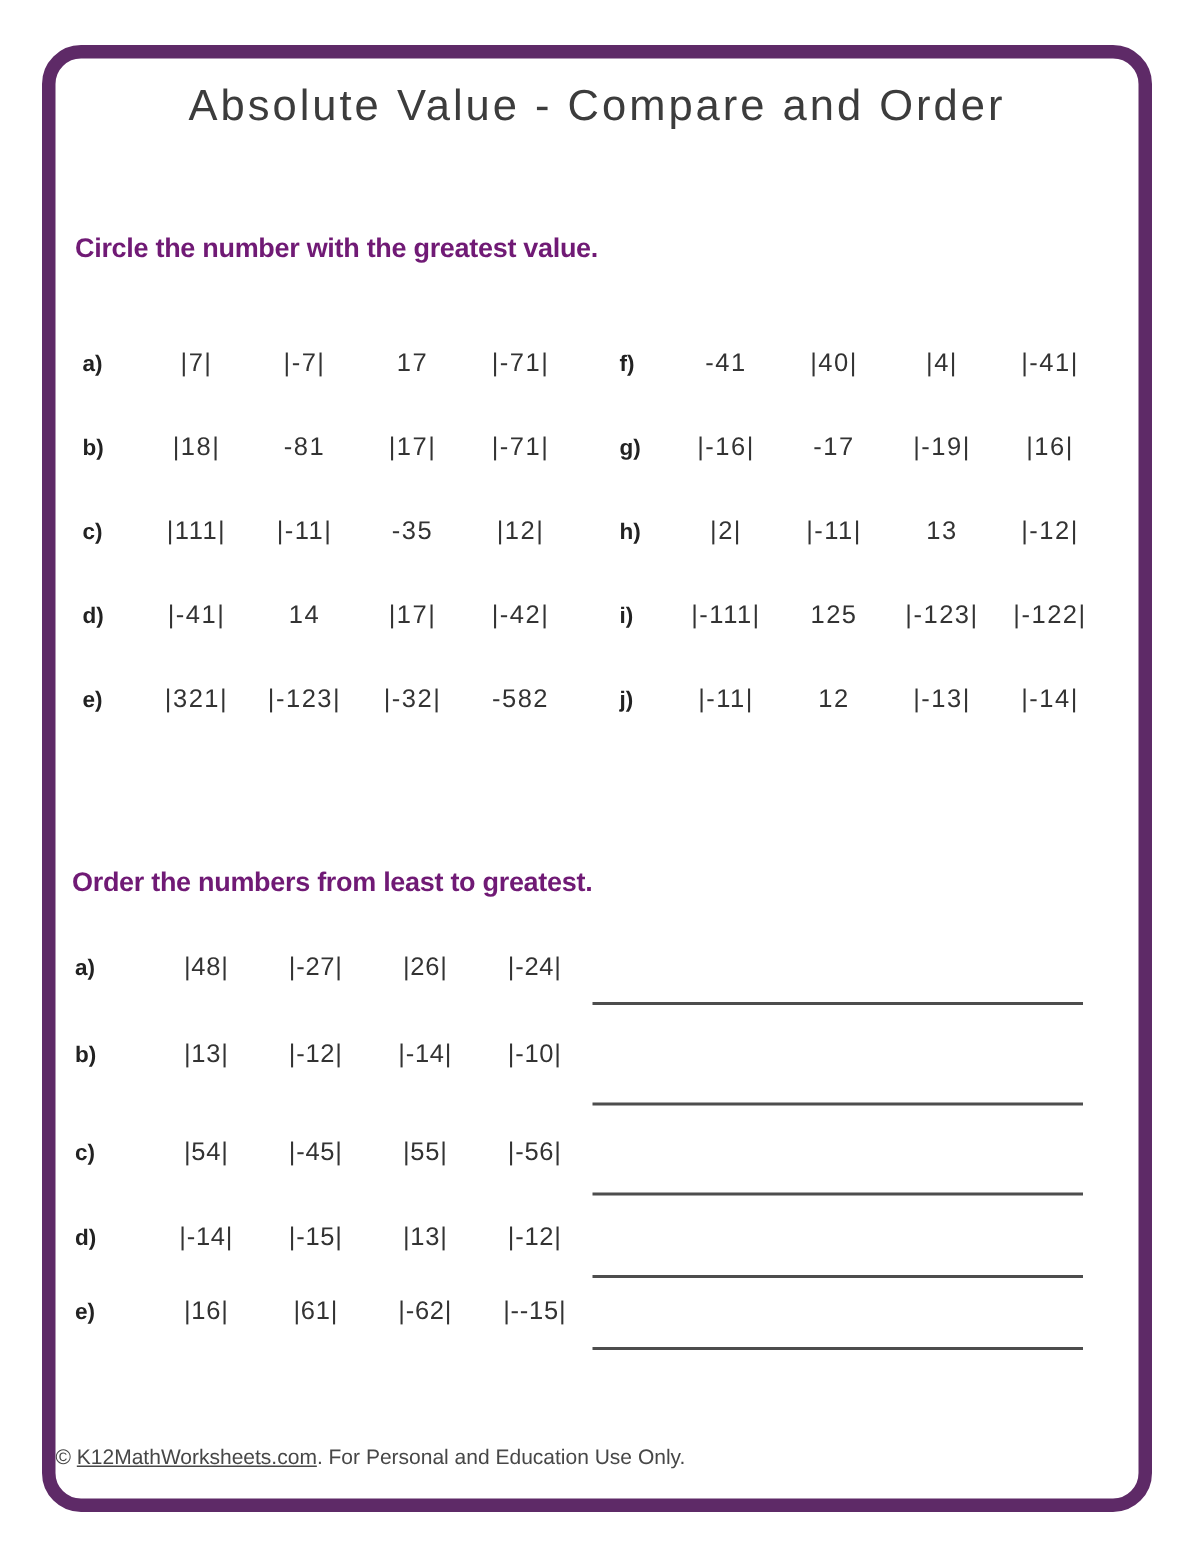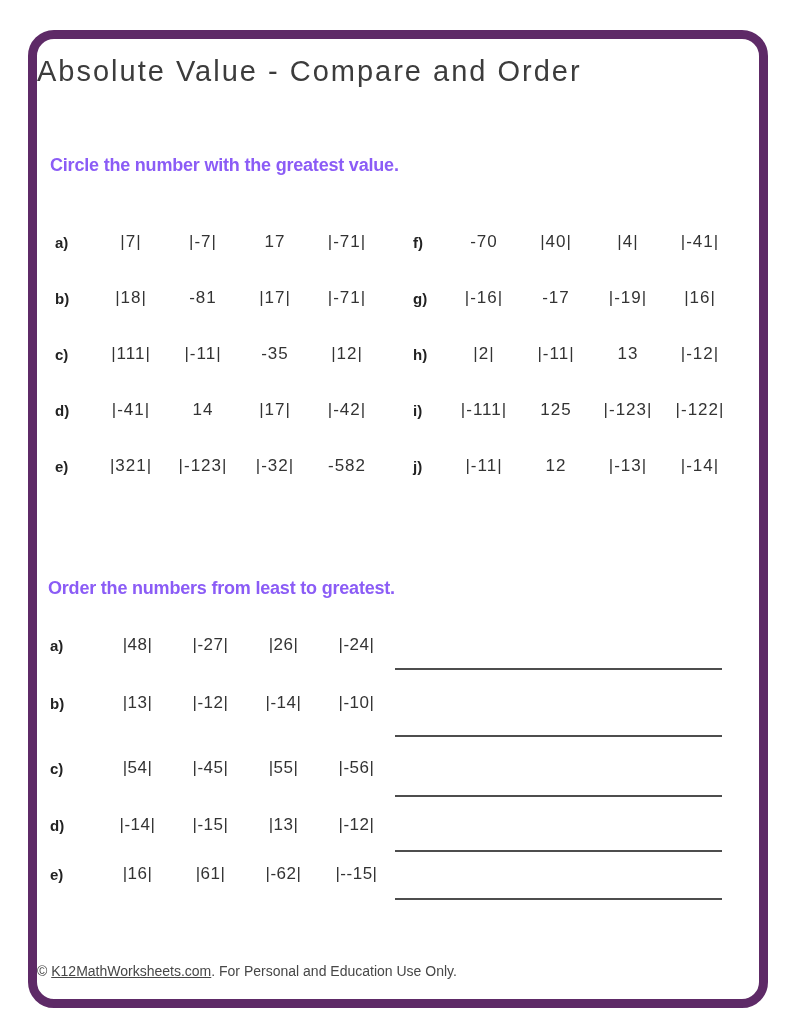--- a/index.html
+++ b/index.html
@@ -6,25 +6,25 @@
   body{
     width:800px;height:1035px;position:relative;background:#ffffff;
     font-family:"Liberation Sans",sans-serif;color:#333;overflow:hidden;
   }
   .sheet{
     position:absolute;left:28px;top:30px;width:740px;height:978px;
     box-sizing:border-box;border:9px solid #5e2a67;border-radius:26px;
     background:#ffffff;
   }
   .title{
-    position:absolute;left:0;top:16px;width:722px;
+    position:absolute;left:0;top:16px;width:722px;text-align:center;
     font-size:29px;letter-spacing:2px;color:#3c3c3c;font-weight:500;
   }
   .heading{
-    position:absolute;font-size:18px;font-weight:700;color:#8b5cf6;
+    position:absolute;font-size:18px;font-weight:700;color:#701a75;
     letter-spacing:-0.2px;
   }
   .h1{left:13px;top:116px;}
   .h2{left:11px;top:539px;}
   .s1grid{
     position:absolute;left:13px;top:175px;width:686px;
     display:grid;grid-template-columns:45px 72px 72px 72px 72px 25px 40px 72px 72px 72px 72px;
     grid-auto-rows:56px;align-items:center;
   }
   .lbl{font-weight:700;font-size:15px;color:#222;padding-left:5px;}
@@ -55,21 +55,21 @@
 
   <div class="s1grid">
 
     <div class="lbl">a)</div>
     <div class="val">|7|</div>
     <div class="val">|-7|</div>
     <div class="val">17</div>
     <div class="val">|-71|</div>
     <div></div>
     <div class="lbl">f)</div>
-    <div class="val">-70</div>
+    <div class="val">-41</div>
     <div class="val">|40|</div>
     <div class="val">|4|</div>
     <div class="val">|-41|</div>
 
     <div class="lbl">b)</div>
     <div class="val">|18|</div>
     <div class="val">-81</div>
     <div class="val">|17|</div>
     <div class="val">|-71|</div>
     <div></div>

